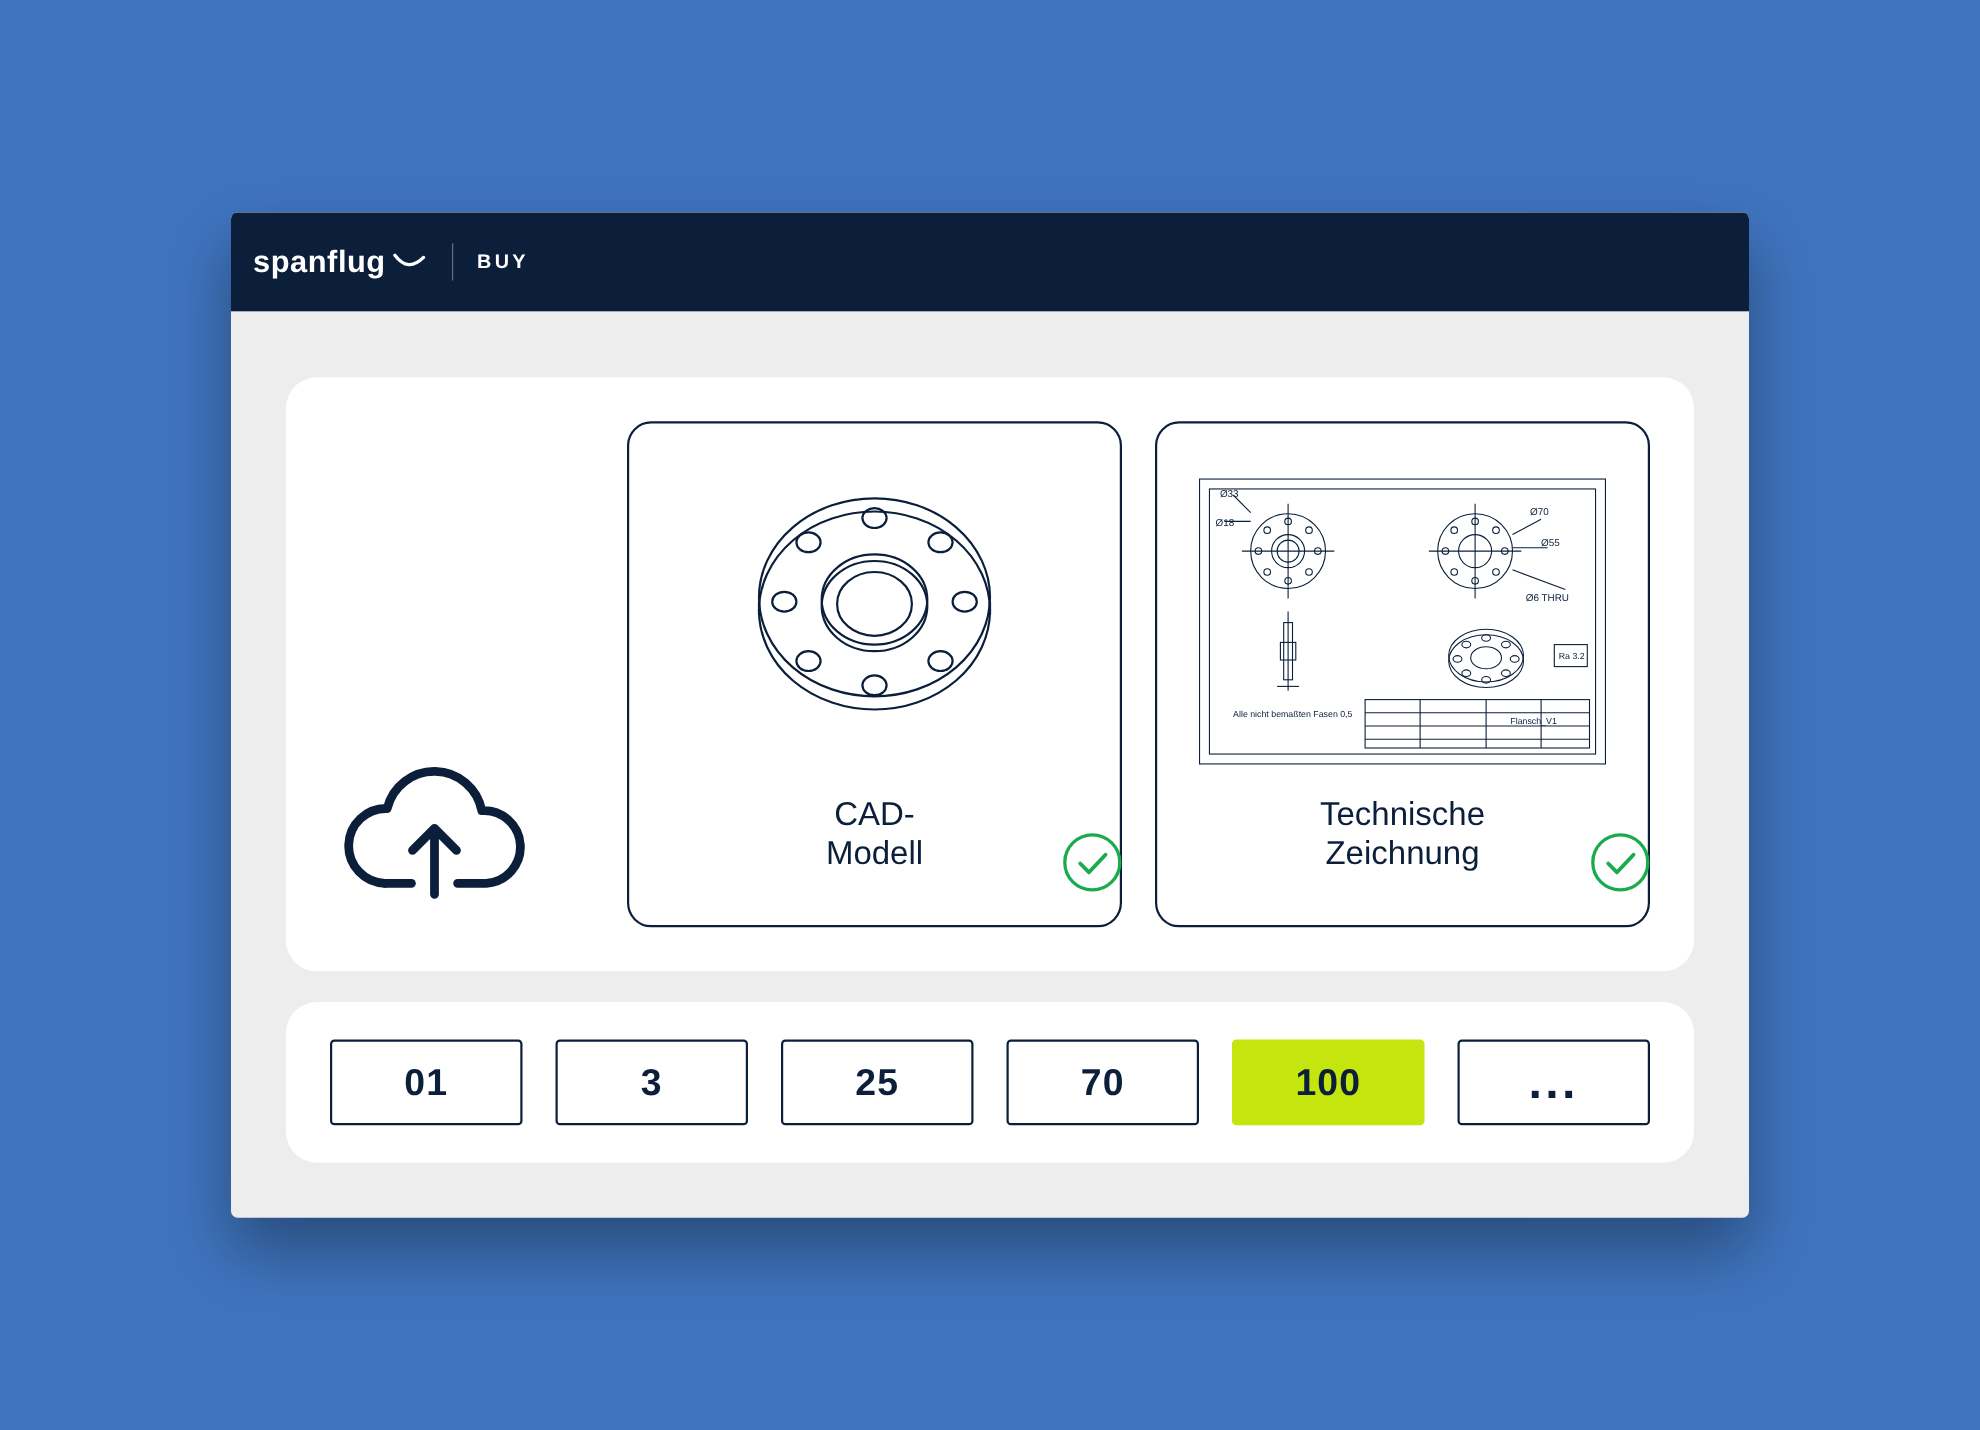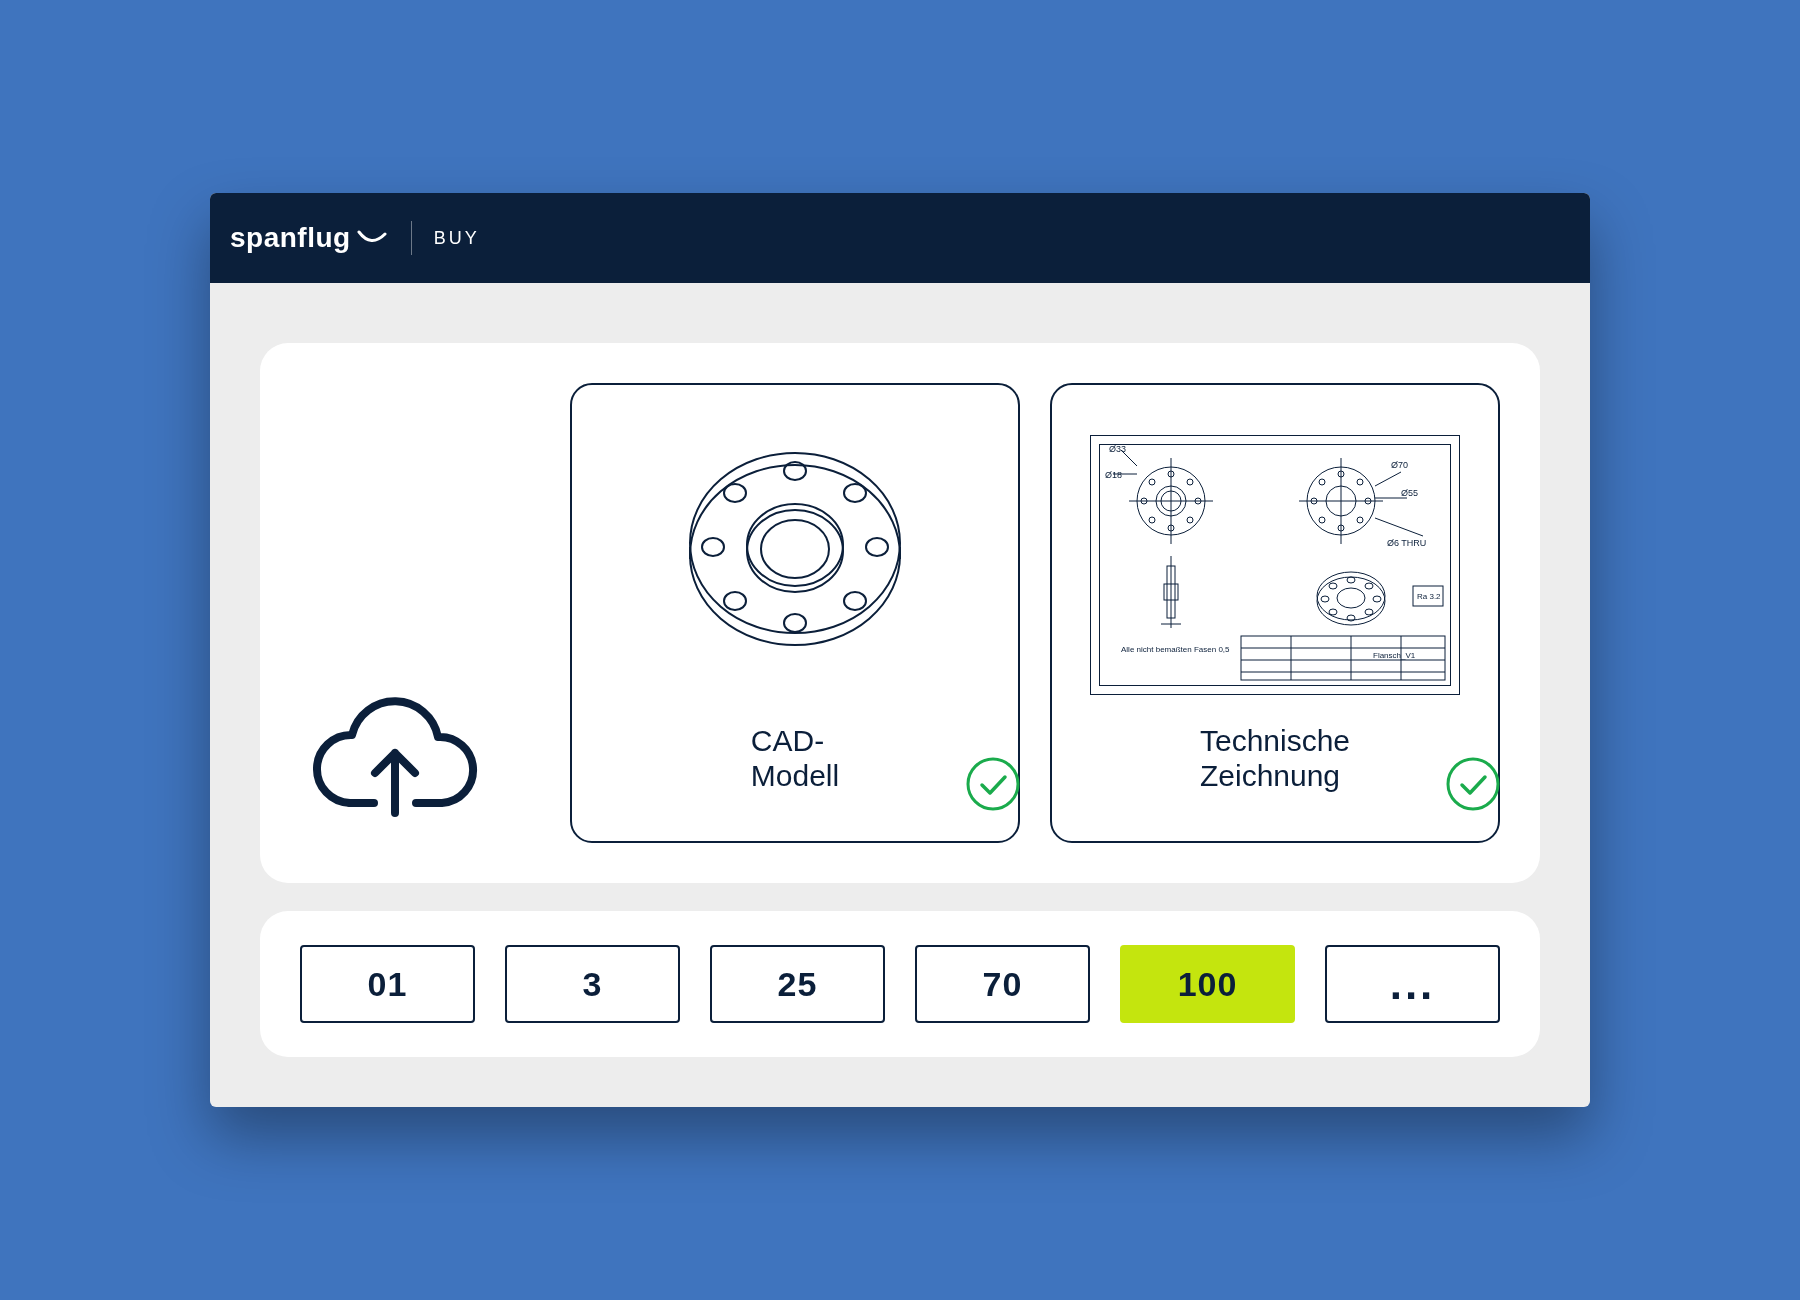--- a/index.html
+++ b/index.html
@@ -40,21 +40,21 @@
   .brand svg { display: block; }
   .divider {
     width: 1px;
     height: 34px;
     background: rgba(255,255,255,0.4);
   }
   .section-label {
     color: #fff;
     font-size: 18px;
     letter-spacing: 3px;
-    font-weight: 400;
+    font-weight: 700;
   }
   .content {
     padding: 60px 50px 50px 50px;
   }
   .card-top {
     background: #fff;
     border-radius: 28px;
     padding: 40px 40px 40px 40px;
     display: flex;
     align-items: flex-end;
@@ -83,20 +83,21 @@
   .tile-illustration {
     flex: 1;
     display: flex;
     align-items: center;
     justify-content: center;
     width: 100%;
   }
   .tile-label {
     font-size: 30px;
     color: #0b1f3a;
+    text-align: center;
     line-height: 1.15;
     font-weight: 500;
     white-space: pre-line;
   }
   .check-badge {
     position: absolute;
     right: -2px;
     bottom: 30px;
   }
   .check-badge svg { display: block; }

